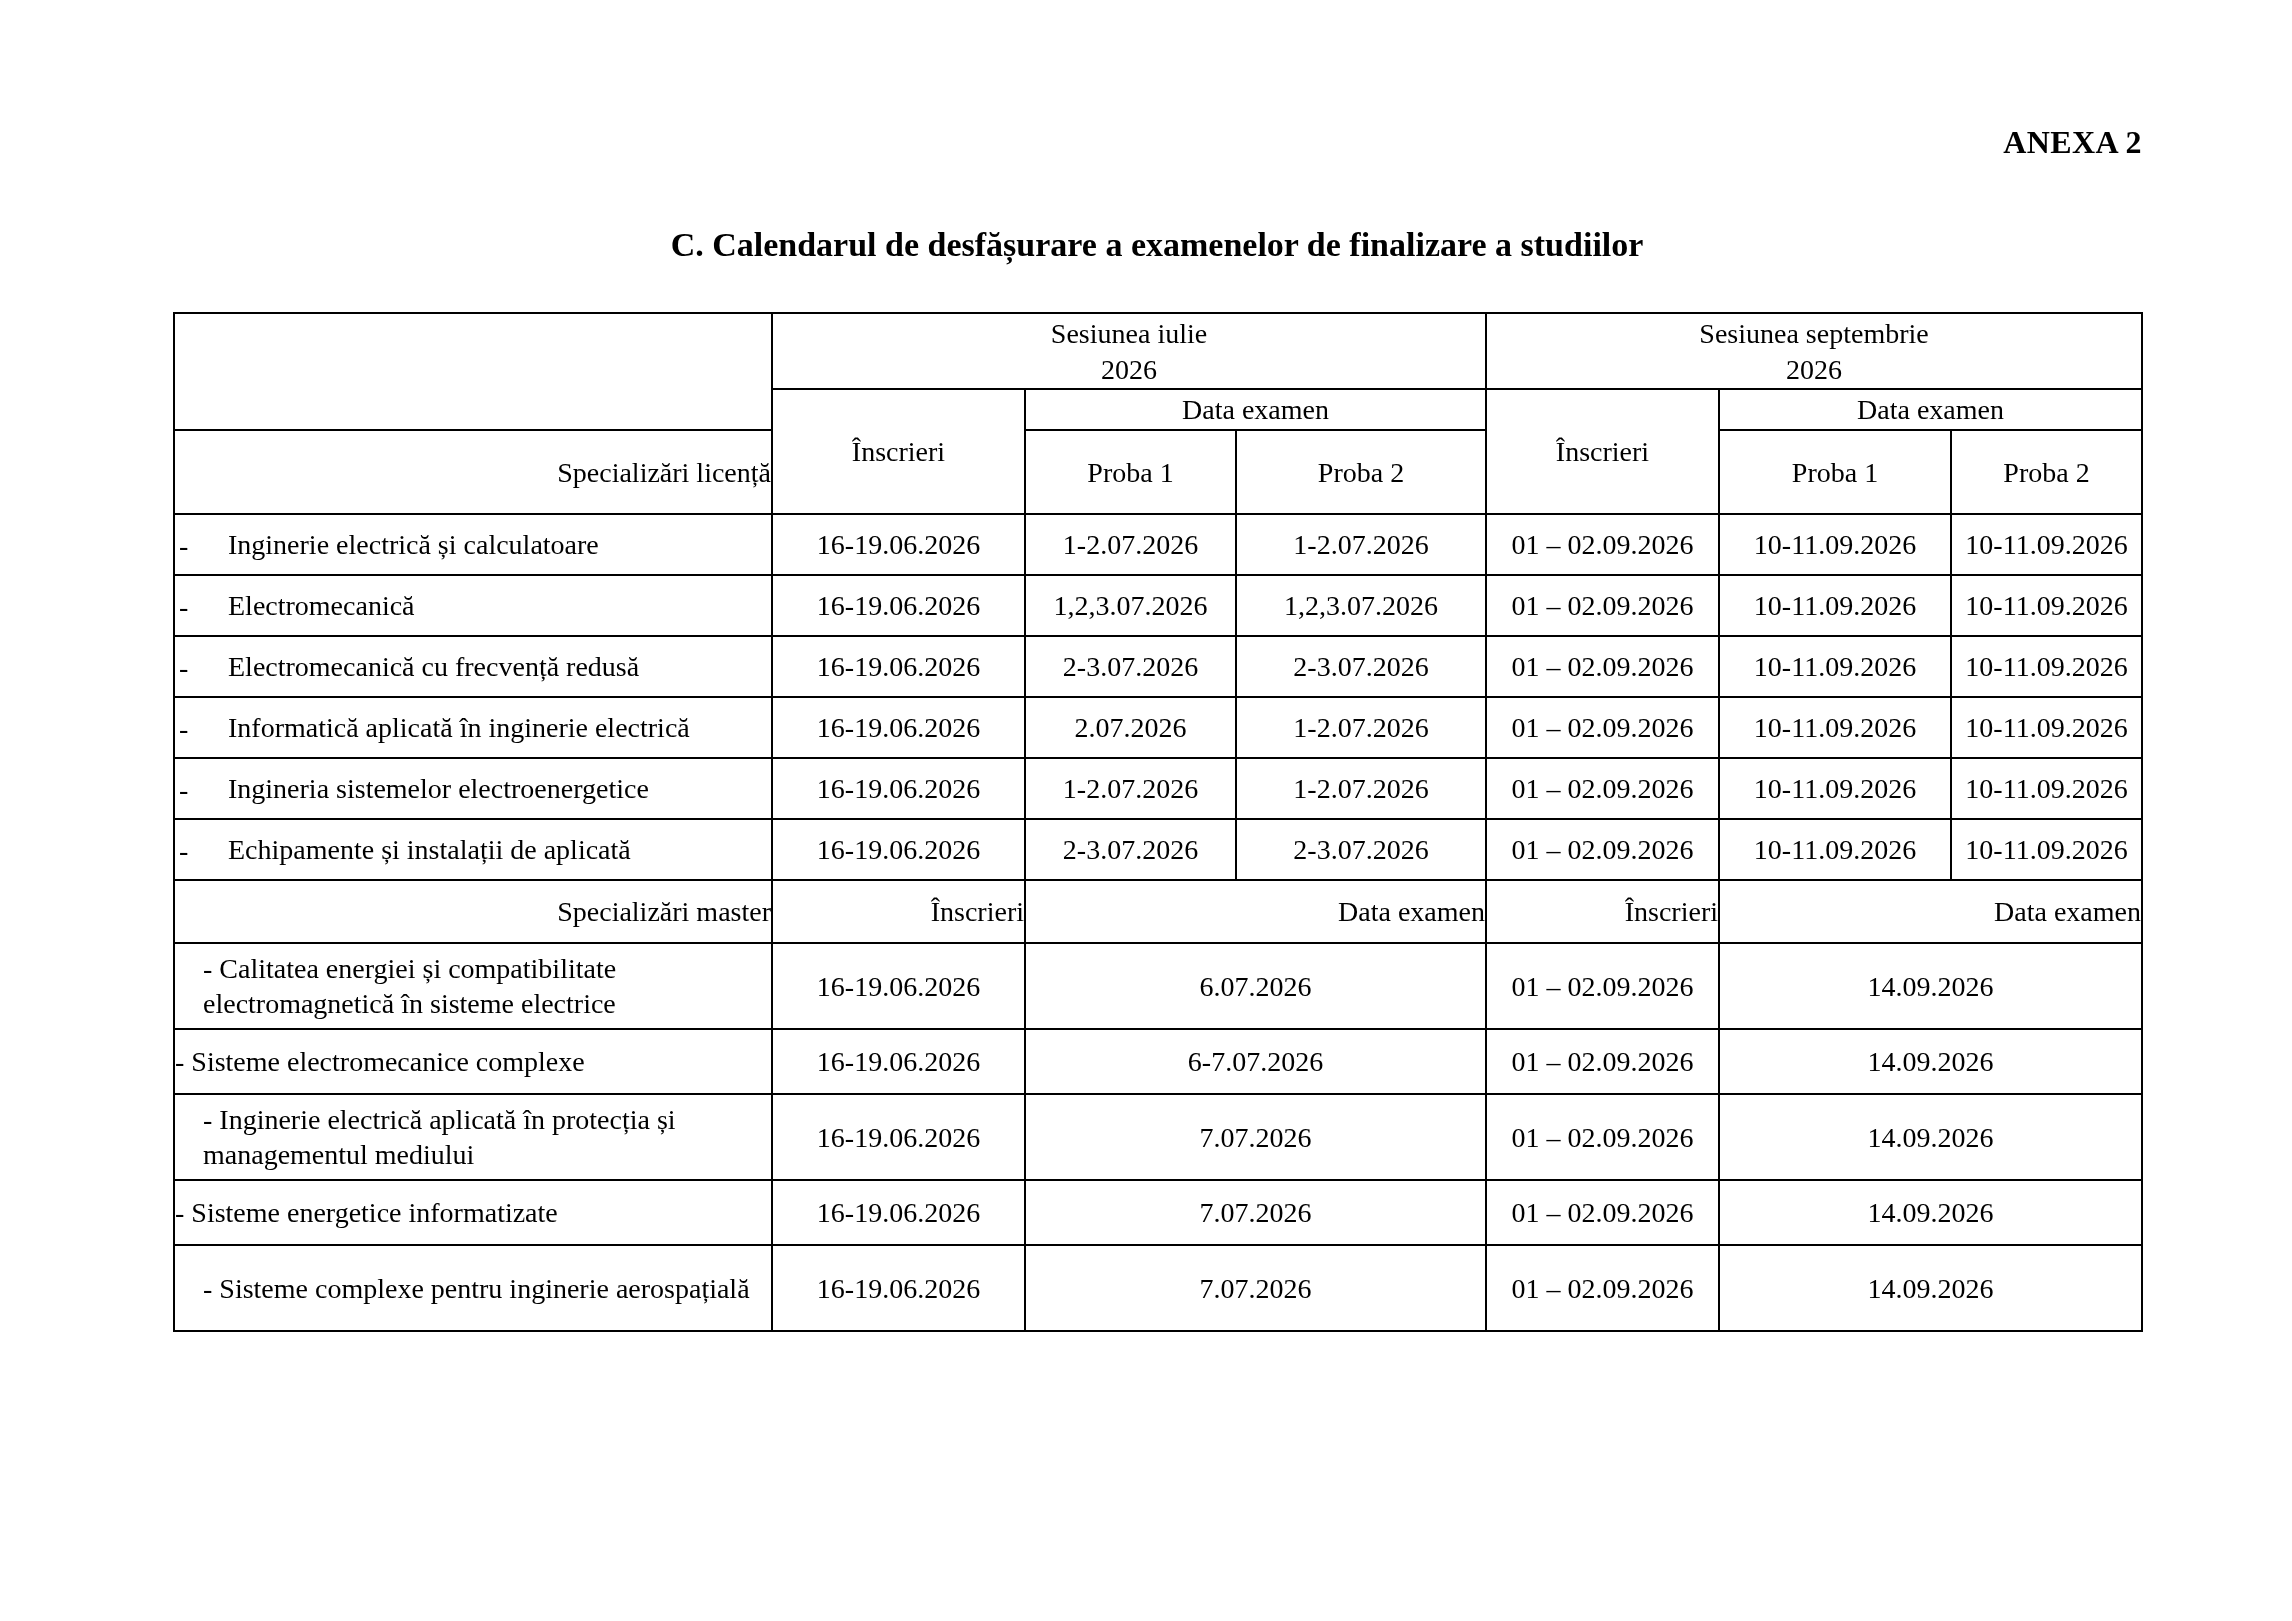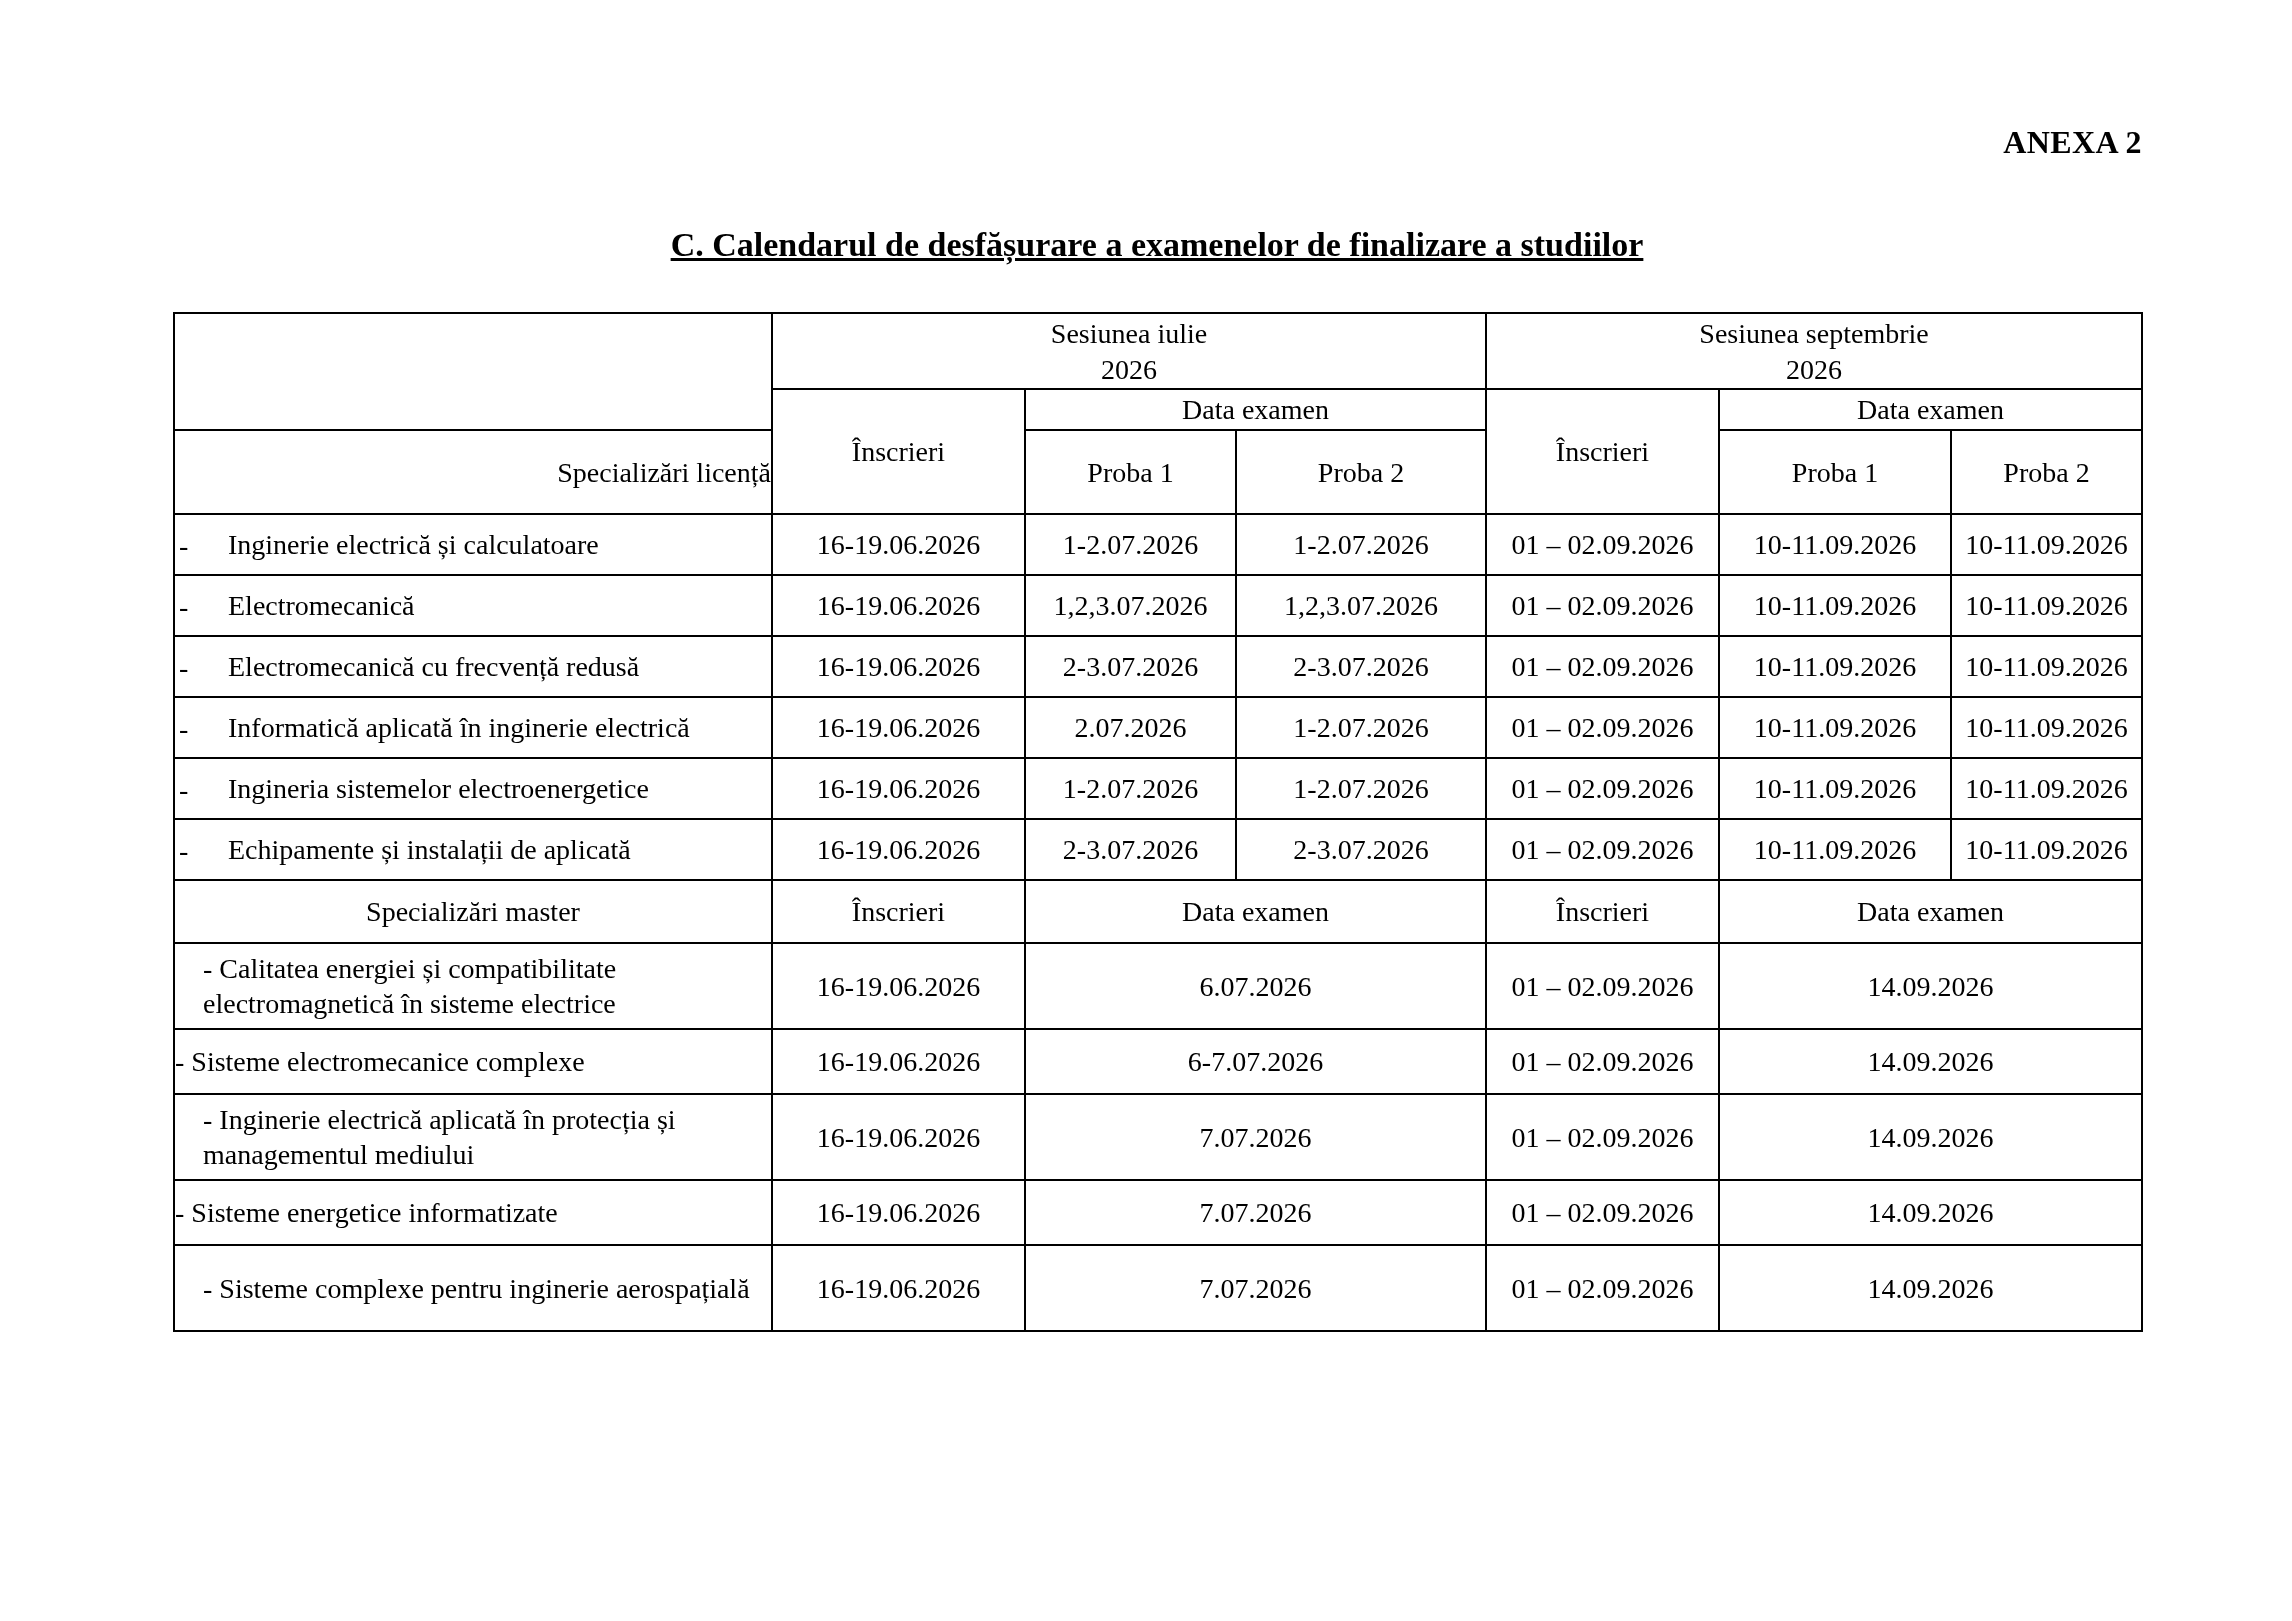--- a/index.html
+++ b/index.html
@@ -40,21 +40,20 @@
   
   .doc-title {
     position: absolute;
     top: 223px;
     left: 173px;
     width: 1968px;
     text-align: center;
     font-size: 34px;
     font-weight: bold;
     line-height: 43px;
-    text-decoration: underline;
   }
 
   
   .table-wrap {
     position: absolute;
     top: 312px;
     left: 173px;
     width: 2170px;
   }
 
@@ -141,21 +140,21 @@
 
   .date-cell {
     text-align: center;
     padding: 3.9px 3.9px;
     border-radius: 16px;
   }
 
   
   .master-head td {
     height: 61px;
-    text-align: center;
+    text-align: right;
     font-weight: bold;
   }
   .row-mst td {
     height: 63px;
   }
   .spec-cell-mst {
     text-align: left;
     padding: 5.9px 11.8px 5.9px 13.7px;
     line-height: 37px;
   }

